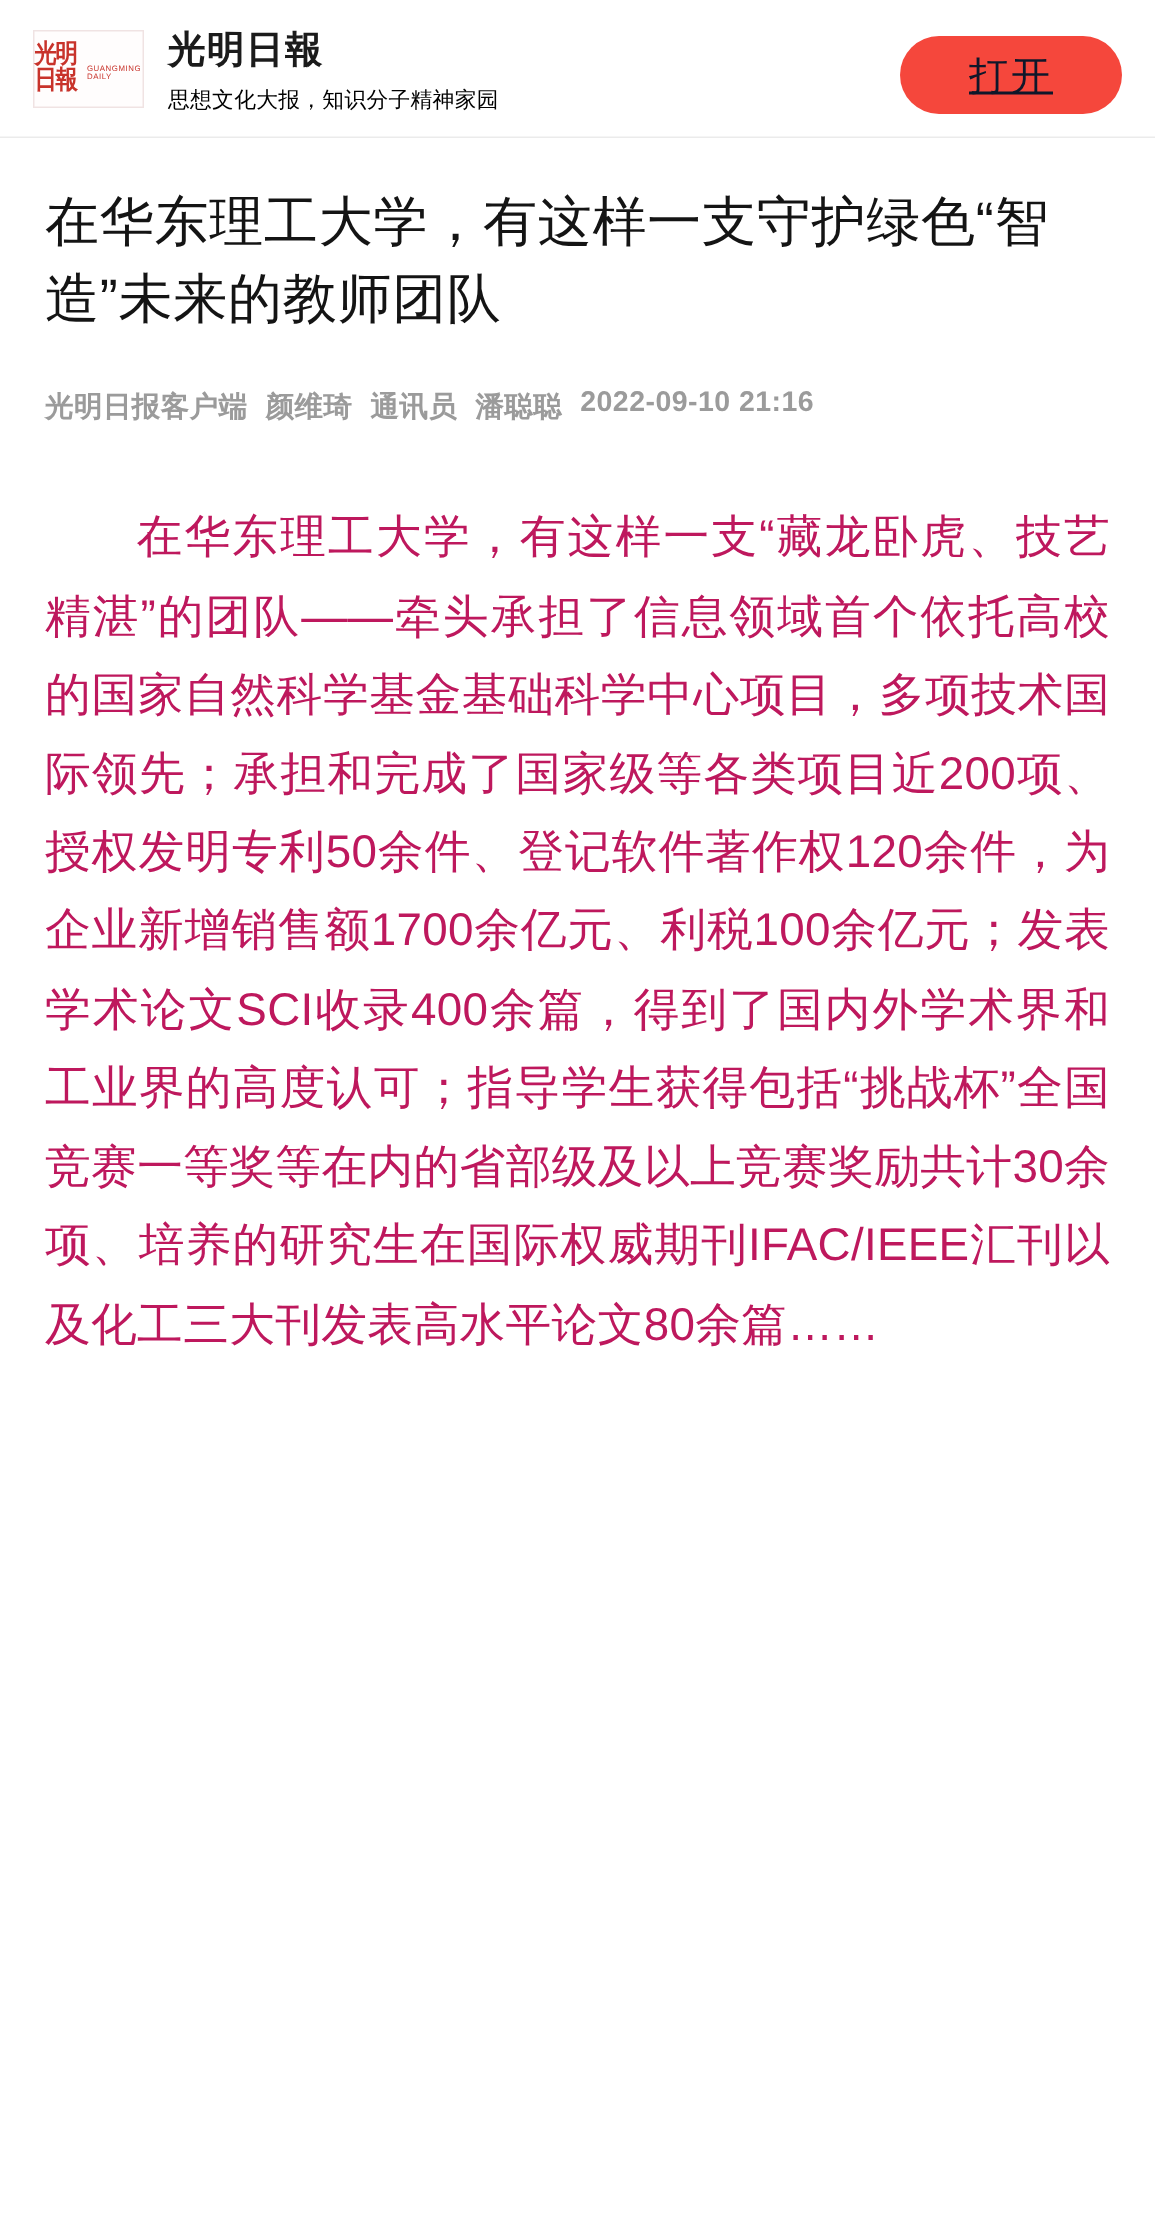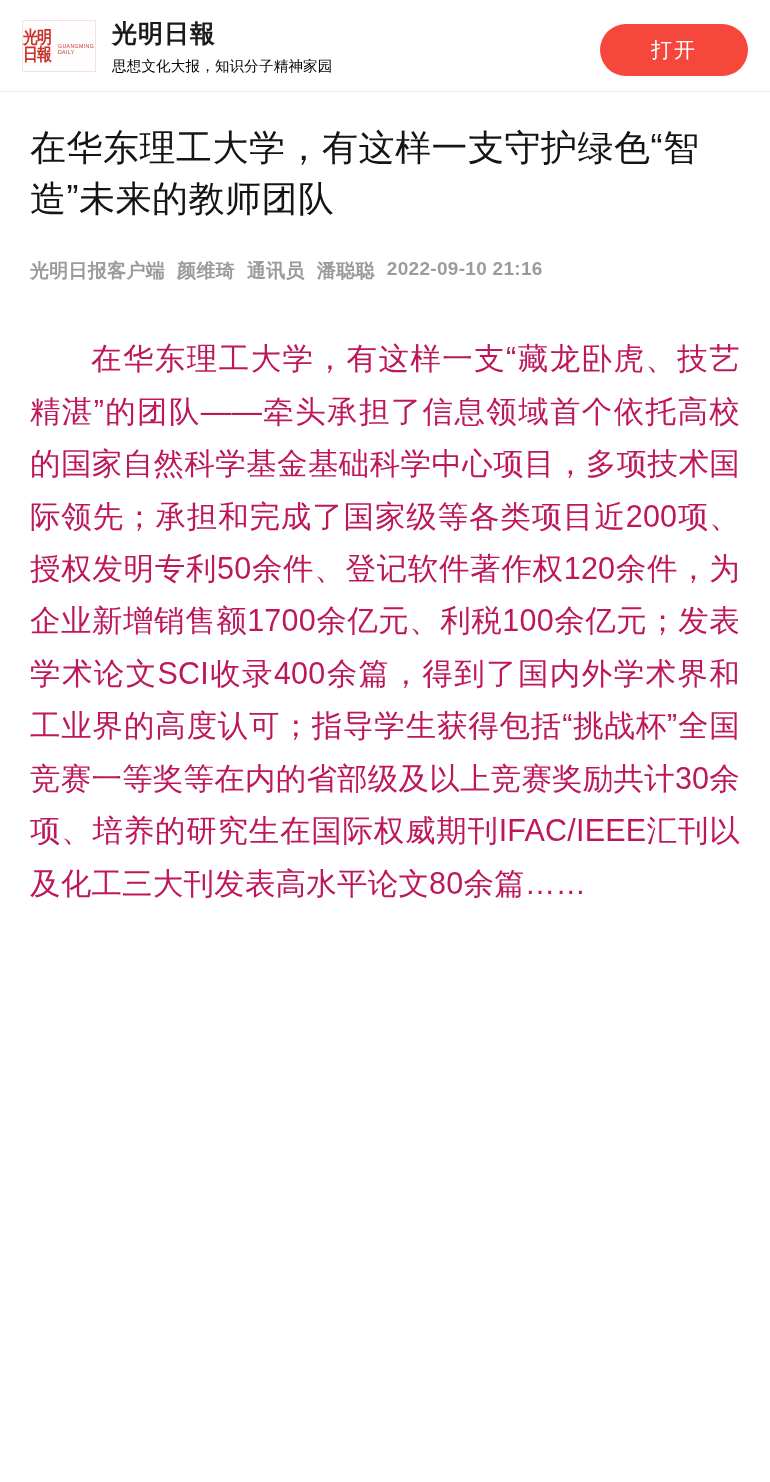--- a/index.html
+++ b/index.html
@@ -70,28 +70,29 @@
     margin-top: 9px;
     letter-spacing: 0.2px;
   }
   .open-btn {
     flex: 0 0 auto;
     margin-top: 6px;
     width: 148px;
     height: 52px;
     border-radius: 26px;
     background: #f5473c;
-    color: #ffffff;
-    font-size: 21px;
+    color: #0f172a;
+    font-size: 26px;
     border: none;
     display: flex;
     align-items: center;
     justify-content: center;
     letter-spacing: 2px;
     cursor: pointer;
+    text-decoration: underline;
   }
 
   
   .article {
     padding: 30px 30px 0 30px;
   }
   .title {
     font-size: 36px;
     line-height: 1.42;
     font-weight: normal;

